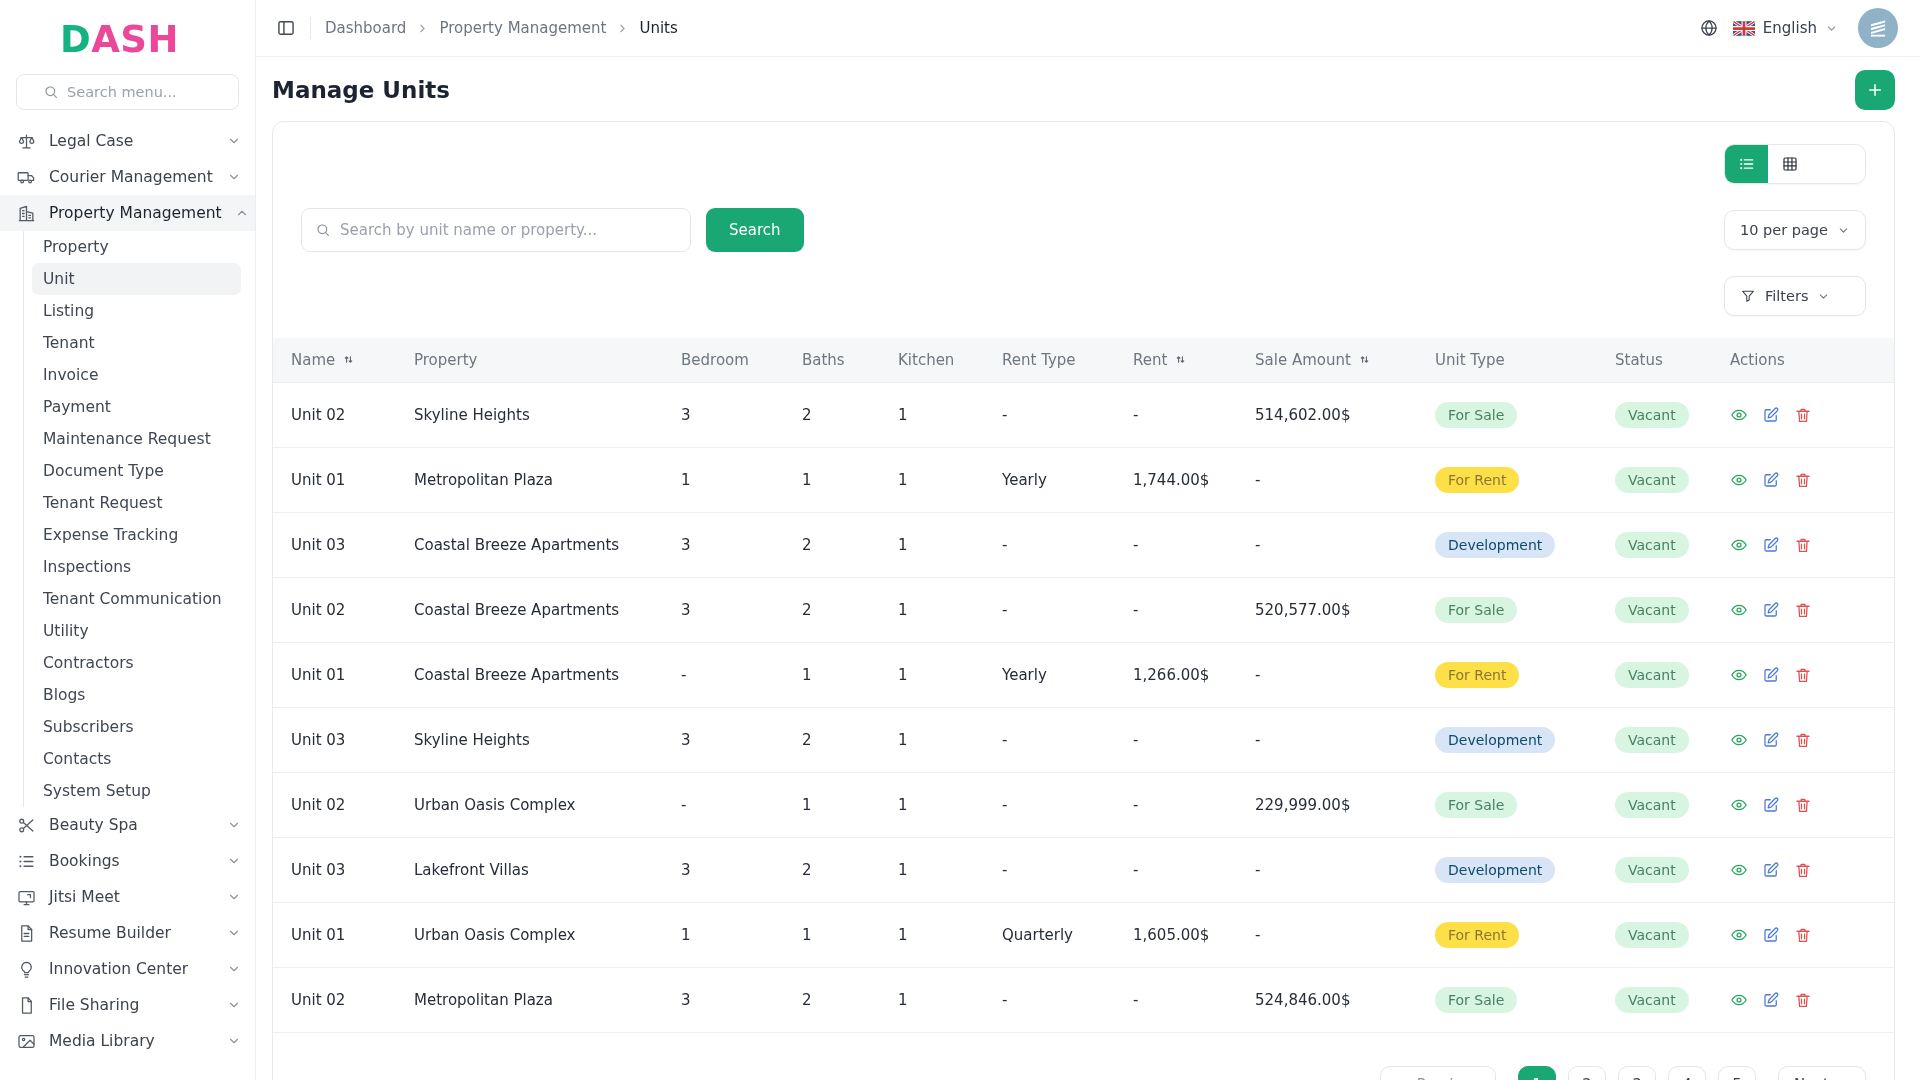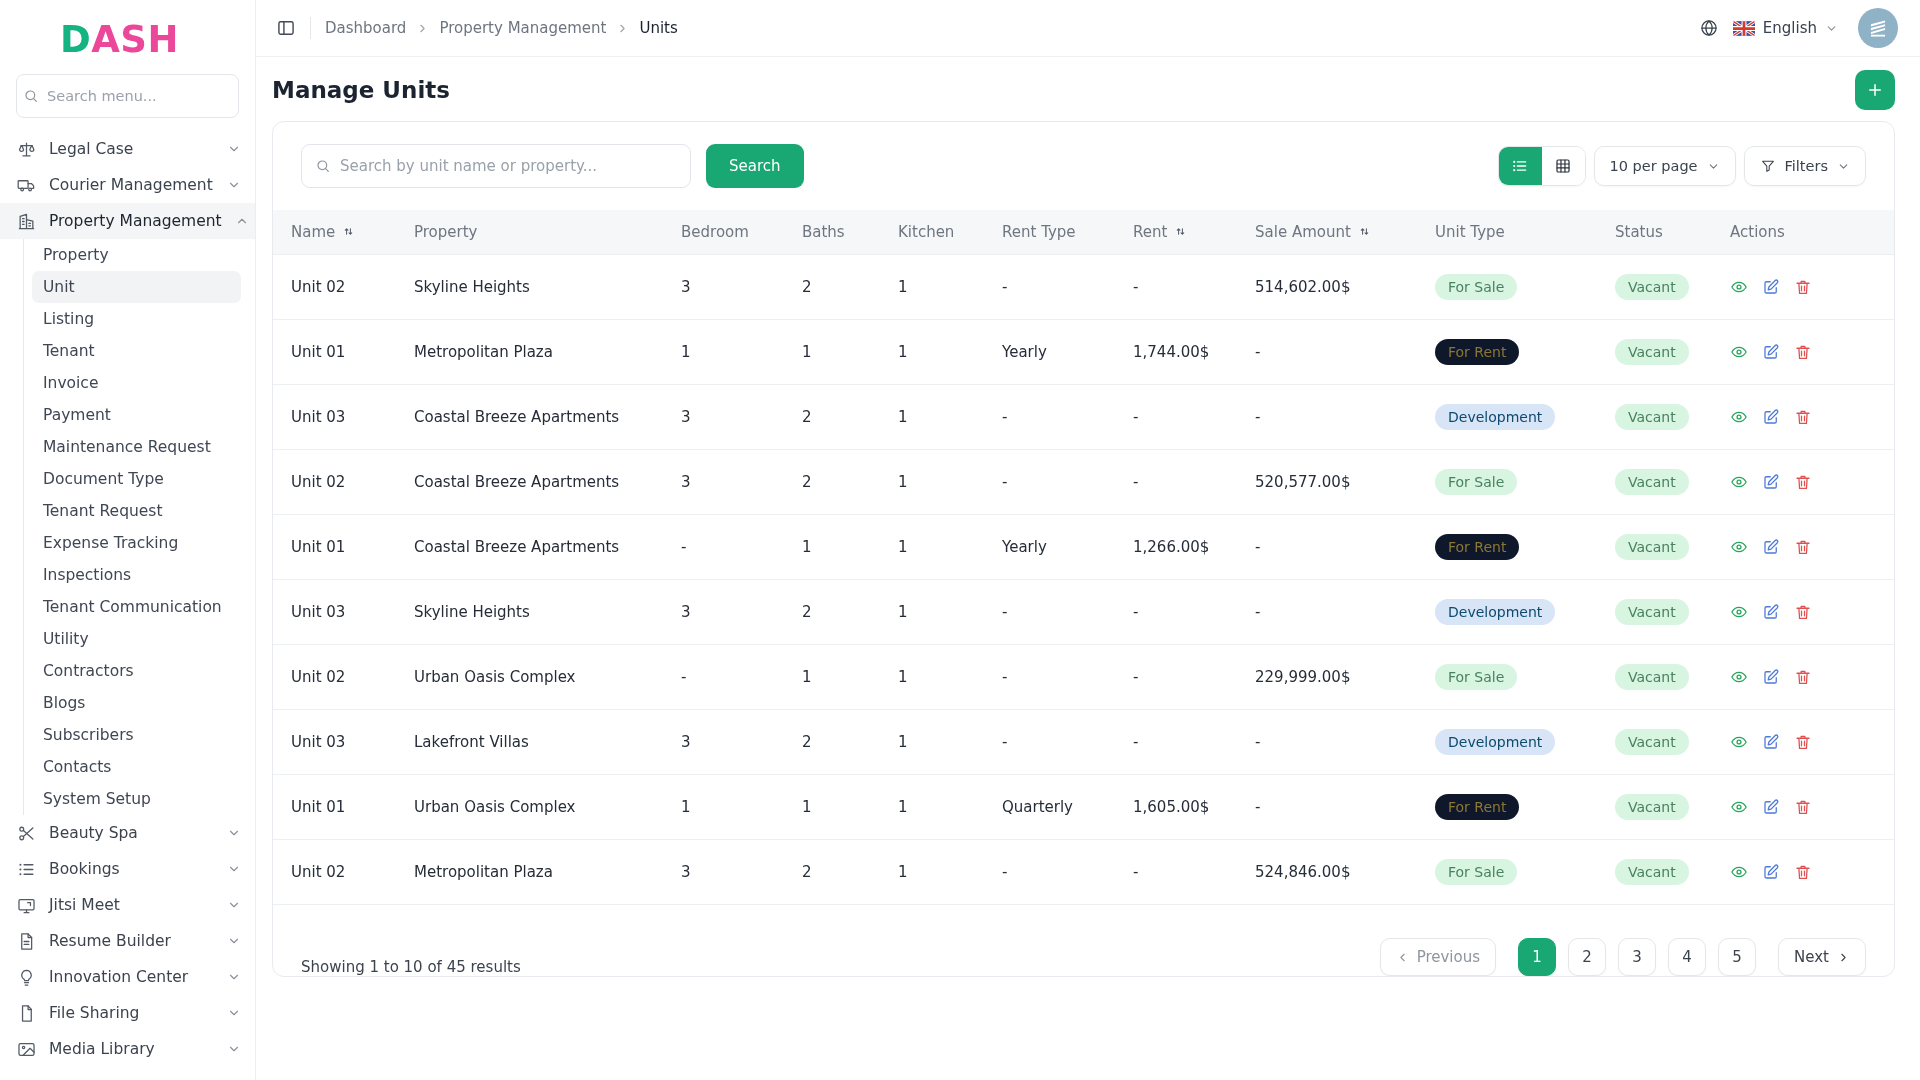--- a/index.html
+++ b/index.html
@@ -11,22 +11,22 @@
   .icon{display:inline-flex;align-items:center;justify-content:center;flex:0 0 auto;}
   .icon svg{width:100%;height:100%;display:block;}
   .s13{width:13px;height:13px}.s14{width:14px;height:14px}.s16{width:16px;height:16px}
   .s18{width:18px;height:18px}.s19{width:19px;height:19px}.s20{width:20px;height:20px}
 
   
   .sidebar{position:fixed;left:0;top:0;width:256px;height:1080px;background:#fff;
     border-right:1px solid #ebedf0;overflow:hidden;}
   .logo{padding:20px 0 0 60px;font-size:37px;font-weight:700;letter-spacing:.5px;line-height:40px;}
   .logo-d{color:#14b382;} .logo-rest{color:#ec4899;}
-  .menu-search{margin:14px 16px 0;height:44px;border:1px solid #e3e6ea;border-radius:8px;
-    display:flex;align-items:center;padding:0 6px;gap:8px;color:#8d95a0;background:#fff;}
+  .menu-search{margin:14px 16px 0;height:36px;border:1px solid #e3e6ea;border-radius:8px;
+    display:flex;align-items:center;padding:0 26px;gap:8px;color:#8d95a0;background:#fff;}
   .menu-search input{border:0;outline:0;flex:1;font-size:14.5px;color:#374151;background:transparent;
     font-family:inherit;}
   .menu-search input::placeholder{color:#9aa1ab;}
   nav.menu{margin-top:13px;}
   .mi{height:36px;display:flex;align-items:center;gap:13px;padding:0 14px 0 17px;
     font-size:15.5px;color:#3c434e;cursor:pointer;}
   .mi .icon{color:#525a65;}
   .mi .lbl{flex:1;white-space:nowrap;}
   .mi .chev{color:#8a929c;}
   .mi.active{background:#f4f5f6;}
@@ -63,21 +63,21 @@
     color:#fff;cursor:pointer;display:flex;align-items:center;justify-content:center;}
 
   .card{margin-top:11px;border:1px solid var(--border);border-radius:12px;background:#fff;overflow:hidden;}
   .toolbar{display:flex;align-items:center;padding:22px 28px;}
   .searchbox{width:390px;height:44px;border:1px solid #e2e5e9;border-radius:9px;display:flex;
     align-items:center;gap:9px;padding:0 13px;color:#8d95a0;}
   .searchbox input{border:0;outline:0;flex:1;font-size:15px;color:#374151;font-family:inherit;}
   .searchbox input::placeholder{color:#9aa1ab;}
   .searchbtn{height:44px;padding:0 23px;margin-left:15px;border:0;border-radius:9px;
     background:var(--accent);color:#fff;font-size:15px;font-family:inherit;cursor:pointer;}
-  .rightctl{display:flex;gap:8px;}
+  .rightctl{display:flex;gap:26px;flex-direction:column;}
   .viewtoggle{display:flex;border:1px solid #e4e7ea;border-radius:10px;overflow:hidden;height:40px;
     box-shadow:0 1px 2px rgba(16,24,40,.04);}
   .vt{width:43px;height:100%;border:0;background:#fff;color:#2b323c;cursor:pointer;
     display:flex;align-items:center;justify-content:center;}
   .vt.active{background:var(--accent);color:#fff;}
   .selectbtn{height:40px;border:1px solid #e4e7ea;border-radius:10px;background:#fff;
     display:flex;align-items:center;gap:9px;padding:0 15px;font-size:14.5px;color:#3c434e;
     font-family:inherit;cursor:pointer;box-shadow:0 1px 2px rgba(16,24,40,.04);}
   .selectbtn .chev{color:#6e7681;}
 
@@ -85,21 +85,21 @@
   thead th{background:#f6f7f8;height:44px;text-align:left;font-size:15px;font-weight:500;
     color:#6e7681;padding-left:16px;white-space:nowrap;}
   thead th:first-child{padding-left:18px;}
   thead th .hwrap{display:inline-flex;align-items:center;gap:7px;}
   thead th .sort{color:#555c66;cursor:pointer;}
   tbody td{height:65px;border-top:1px solid #edeff1;font-size:15px;color:#262d38;
     padding-left:16px;white-space:nowrap;}
   tbody td:first-child{padding-left:18px;}
   .pill{display:inline-block;padding:5px 13px;border-radius:15px;font-size:14px;}
   .b-green{background:#d8f5e2;color:#49815f;}
-  .b-yellow{background:#0f172a;color:#8b7733;}
+  .b-yellow{background:#fde047;color:#8b7733;}
   .b-blue{background:#d8e5f6;color:#0c4a6e;}
   .actions{display:flex;align-items:center;gap:14px;}
   .abtn{background:none;border:0;padding:0;cursor:pointer;display:flex;}
   .act-eye{color:#27a45c;} .act-edit{color:#4d79d8;} .act-del{color:#df5050;}
 
   .tfoot{display:flex;align-items:flex-end;justify-content:space-between;height:72px;
     border-top:1px solid #edeff1;padding:0 28px;}
   .summary{font-size:15px;color:#3c434e;}
   .pager{display:flex;align-items:center;gap:12px;}
   .pbtn{height:38px;min-width:38px;border:1px solid #e4e7ea;border-radius:10px;background:#fff;

